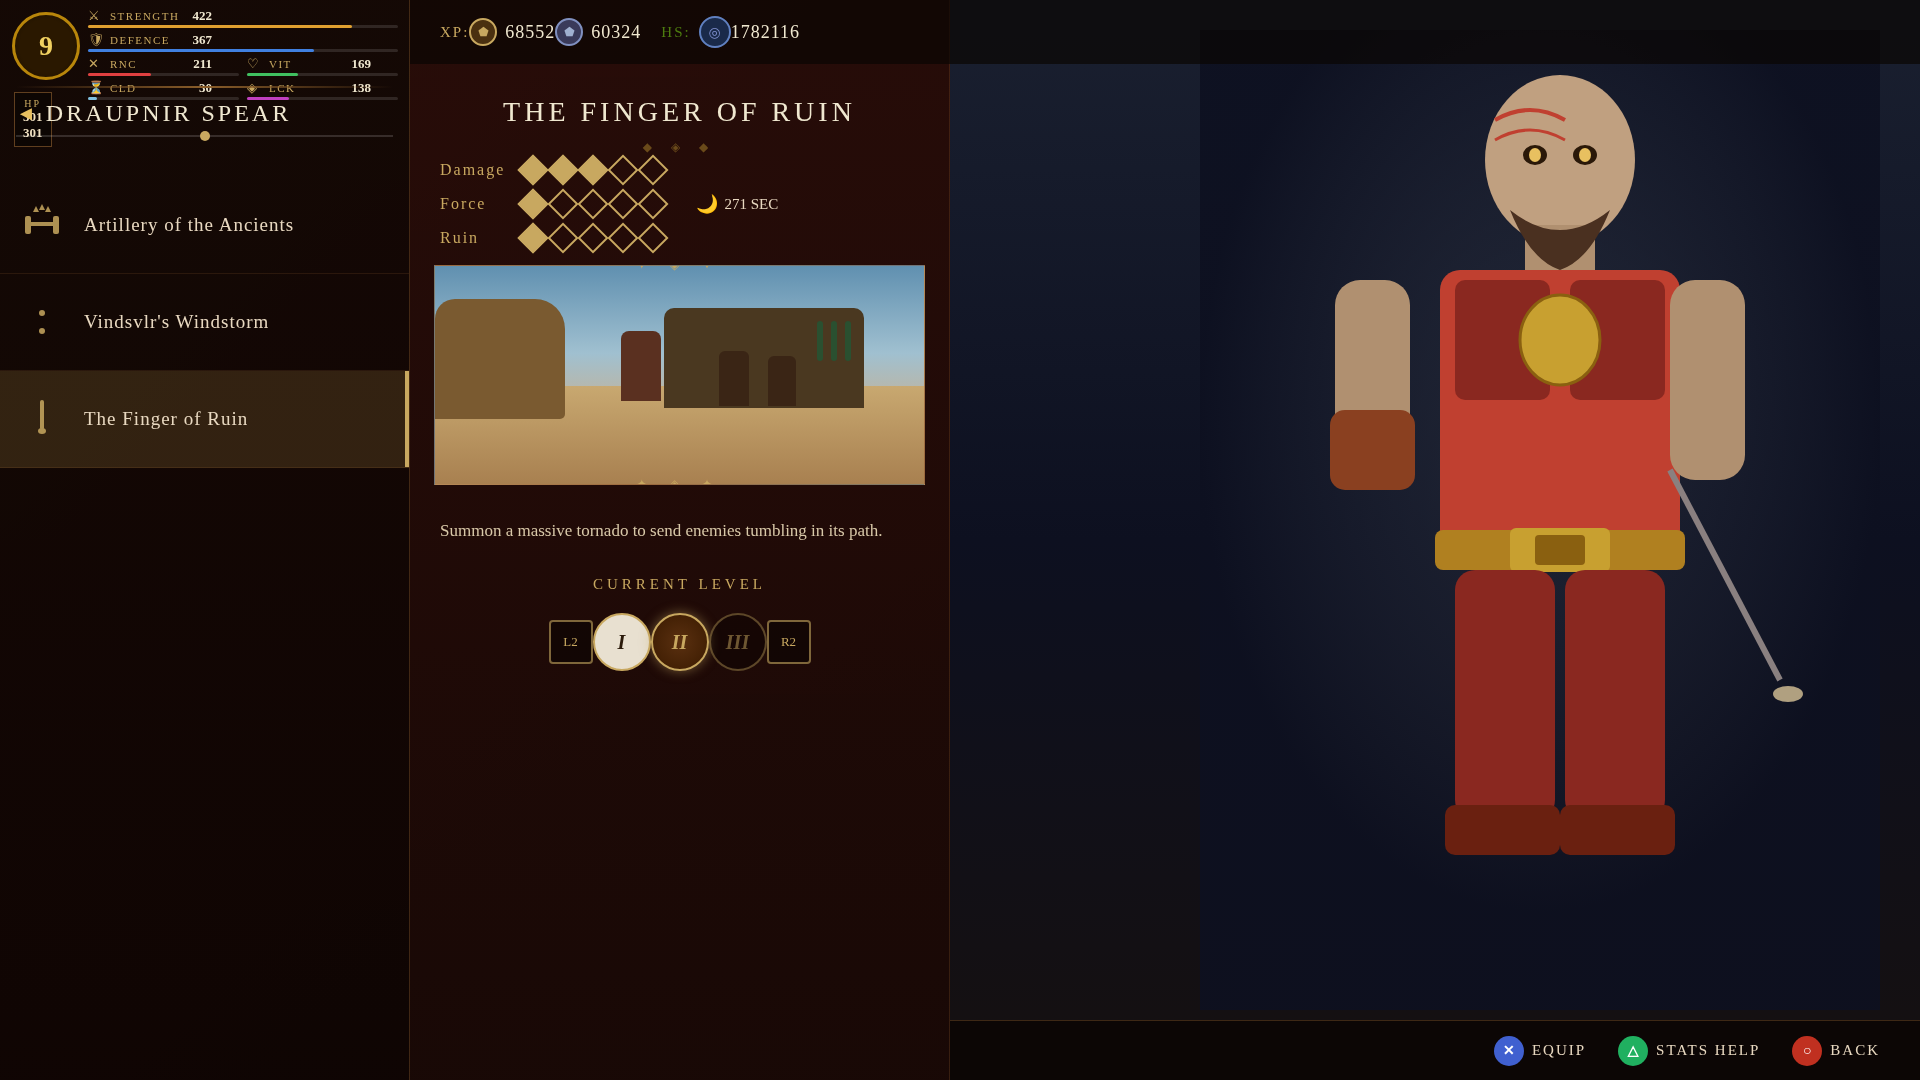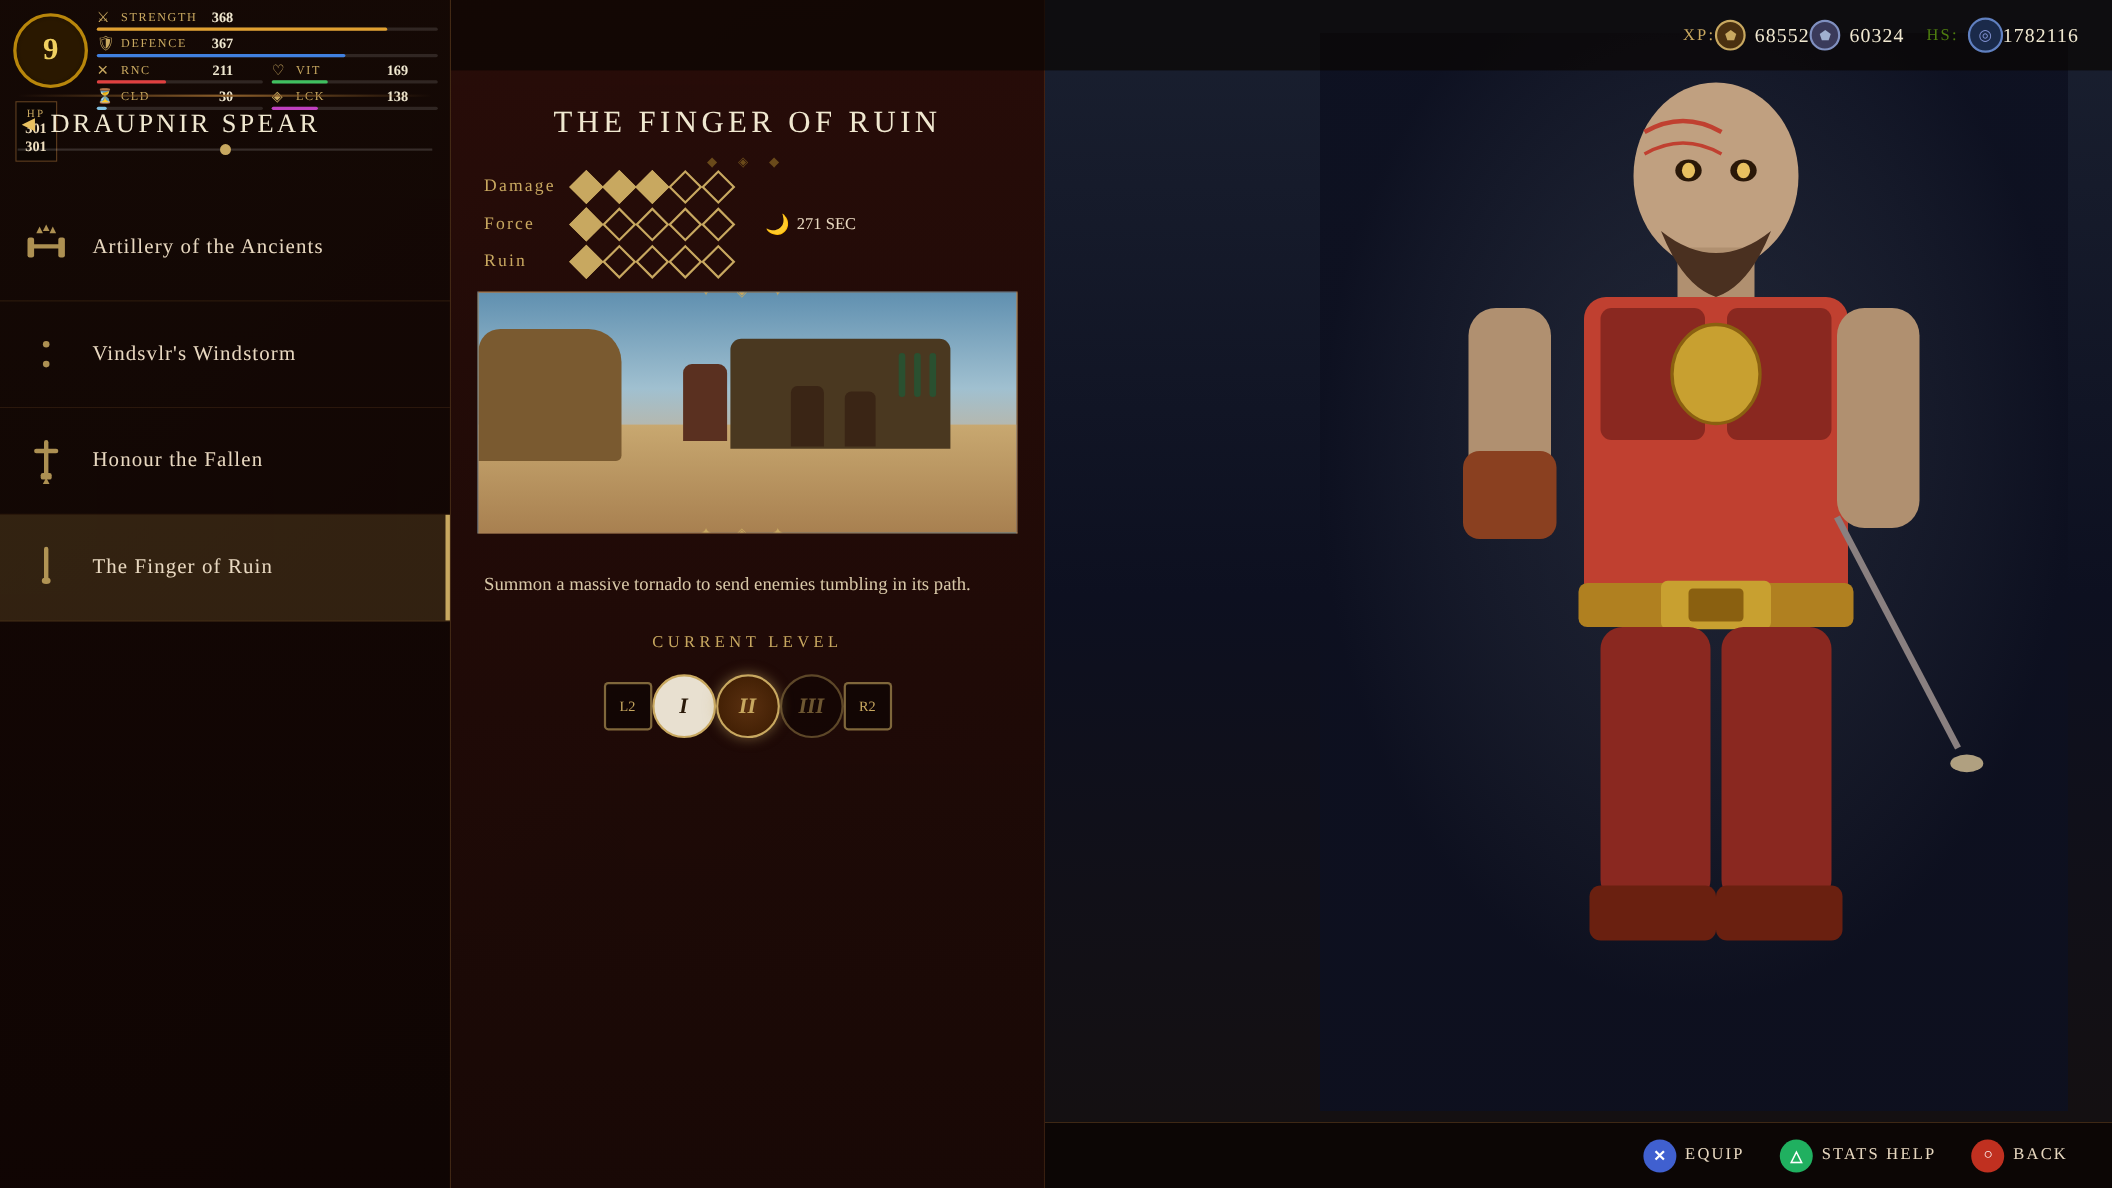--- a/index.html
+++ b/index.html
@@ -424,21 +424,20 @@
 
     
     .hud-top {
       position: absolute;
       top: 0;
       left: 410px;
       right: 0;
       height: 64px;
       display: flex;
       align-items: center;
-      justify-content: flex-end;
       padding: 0 30px;
       background: rgba(10,5,3,0.7);
       z-index: 10;
     }
 
     .xp-label {
       font-size: 15px;
       color: #c8a860;
       letter-spacing: 2px;
     }
@@ -669,21 +668,21 @@
     <div class="hp-num">301</div>
   </div>
 
   <div class="stats-pairs">
 
     <div class="stats-pair-row">
       <div class="stat-block wide-stat">
         <div class="stat-block-top">
           <span class="top-stat-icon">⚔</span>
           <span class="top-stat-label">STRENGTH</span>
-          <span class="top-stat-value">368</span>
+          <span class="top-stat-value">422</span>
         </div>
         <div class="stat-block-bar">
           <div class="stat-block-fill" style="background:#e0a030; width:85%;"></div>
         </div>
       </div>
     </div>
 
     <div class="stats-pair-row">
       <div class="stat-block wide-stat">
         <div class="stat-block-top">
@@ -778,31 +777,20 @@
           <circle cx="23" cy="23" r="14" fill="none" stroke-width="2"></circle>
           <circle cx="23" cy="23" r="7" fill="none" stroke-width="2"></circle>
           <ellipse cx="23" cy="23" rx="22" ry="10" fill="none" stroke-width="1.5"></ellipse>
           <circle cx="23" cy="14" r="3"></circle>
           <circle cx="23" cy="32" r="3"></circle>
         </svg>
       </div>
       <span class="ability-name">Vindsvlr's Windstorm</span>
     </div>
 
-    <div class="ability-item">
-      <div class="ability-icon">
-        <svg viewBox="0 0 46 46">
-          <rect x="21" y="4" width="4" height="32" rx="2"></rect>
-          <rect x="12" y="12" width="22" height="4" rx="2"></rect>
-          <rect x="18" y="34" width="10" height="6" rx="2"></rect>
-          <polygon points="23,38 20,44 26,44"></polygon>
-        </svg>
-      </div>
-      <span class="ability-name">Honour the Fallen</span>
-    </div>
 
     <div class="ability-item active">
       <div class="ability-icon">
         <svg viewBox="0 0 46 46">
           <rect x="21" y="4" width="4" height="30" rx="2"></rect>
           <ellipse cx="23" cy="35" rx="8" ry="6" fill="none" stroke-width="2"></ellipse>
           <ellipse cx="23" cy="35" rx="4" ry="3"></ellipse>
           <ellipse cx="23" cy="35" rx="12" ry="8" fill="none" stroke-width="1.2"></ellipse>
         </svg>
       </div>

